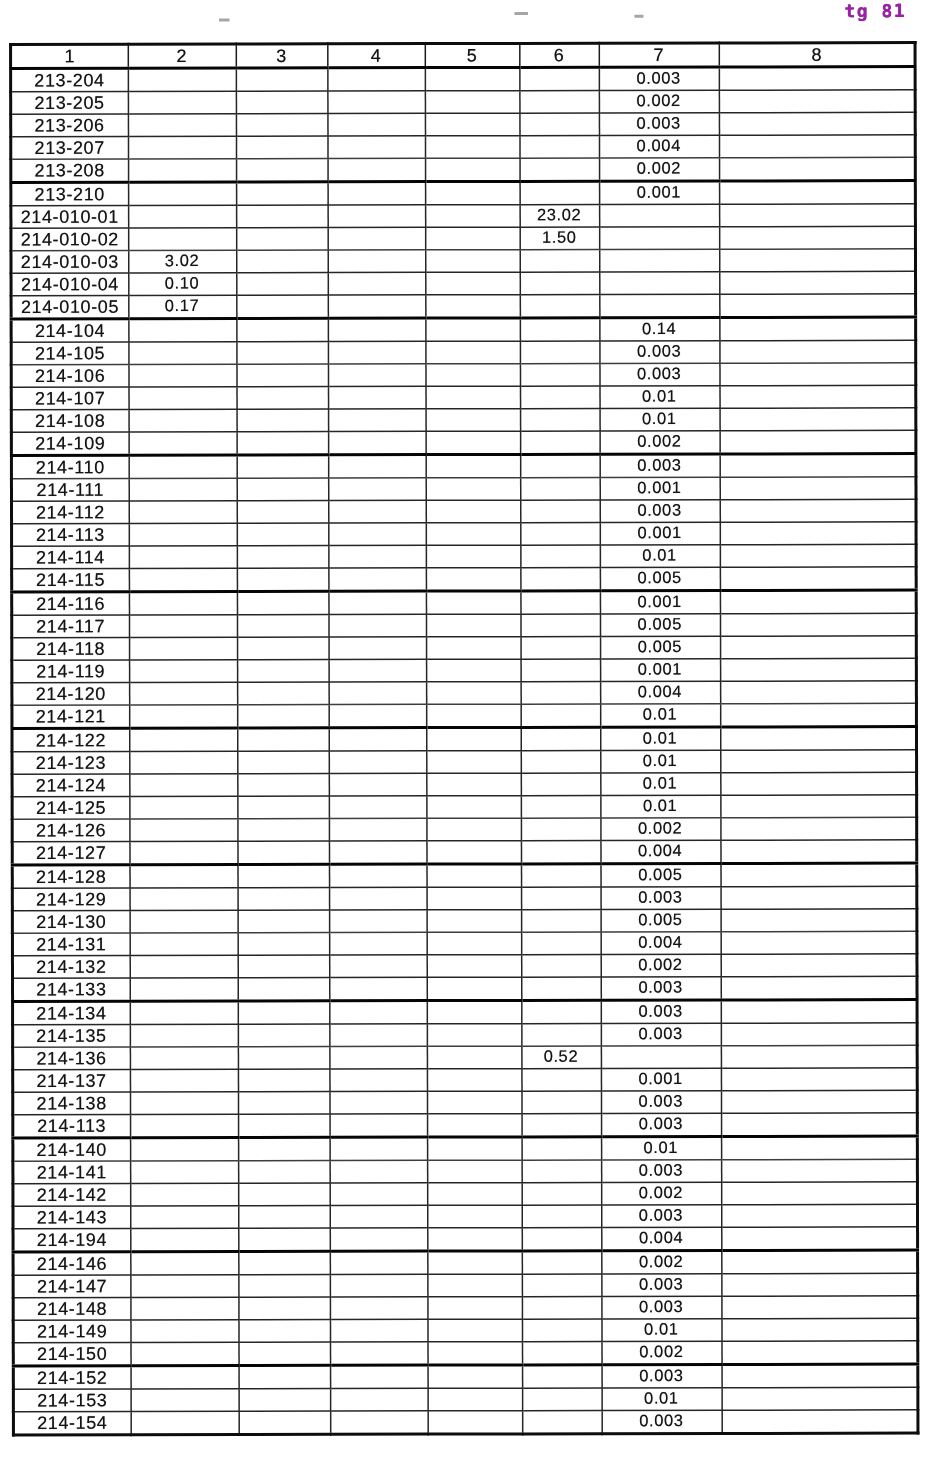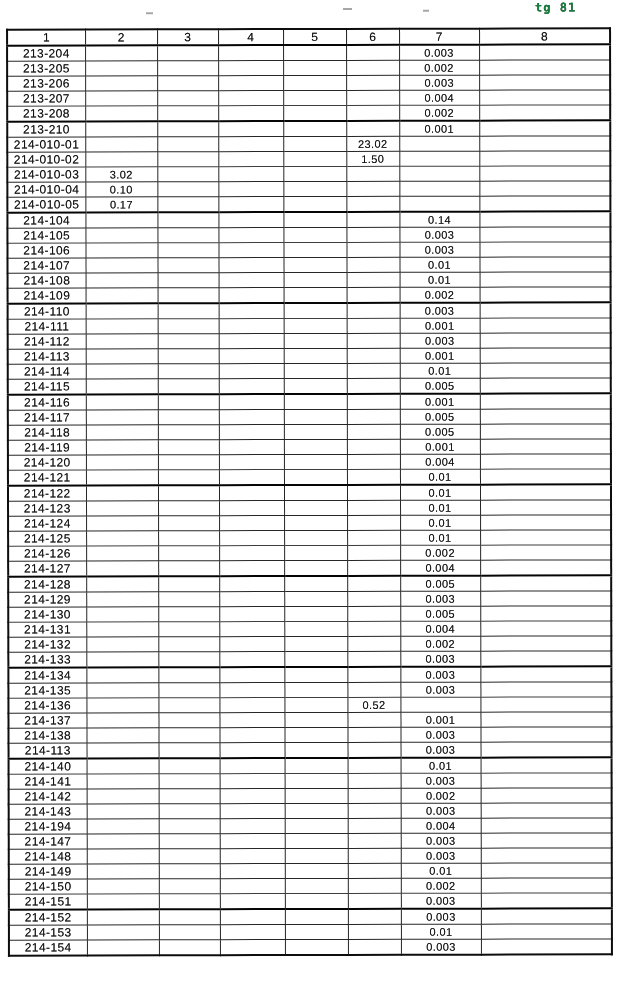--- a/index.html
+++ b/index.html
@@ -6,24 +6,24 @@
   .sheet{
     position:relative;
     width:626px;height:986px;
     background:#fff;
     overflow:hidden;
     font-family:"Liberation Sans", sans-serif;
     color:#141414;
     transform:rotate(-0.12deg);
   }
   .annotation{
-    position:absolute;top:1px;left:536px;
+    position:absolute;top:1px;left:564px;
     font-family:"DejaVu Sans Mono", monospace;
     font-weight:bold;font-size:12px;letter-spacing:1px;
-    color:#15803d;
+    color:#a21caf;
     text-shadow:0 0 0.5px rgba(0,0,0,0.8);
   }
   .noise{position:absolute;background:#6a6a6a;height:2px;opacity:.6;}
   .n1{left:147px;top:12px;width:7px;}
   .n2{left:344px;top:8px;width:9px;}
   .n3{left:424px;top:10px;width:6px;}
   table.doc{
     position:absolute;left:7px;top:28px;
     width:603px;
     border-collapse:collapse;
@@ -601,20 +601,30 @@
         <tr>
           <td>214-194</td>
           <td></td>
           <td></td>
           <td></td>
           <td></td>
           <td></td>
           <td>0.004</td>
           <td></td>
         </tr>
+        <tr class="heavy">
+          <td>214-146</td>
+          <td></td>
+          <td></td>
+          <td></td>
+          <td></td>
+          <td></td>
+          <td>0.002</td>
+          <td></td>
+        </tr>
         <tr>
           <td>214-147</td>
           <td></td>
           <td></td>
           <td></td>
           <td></td>
           <td></td>
           <td>0.003</td>
           <td></td>
         </tr>
@@ -639,30 +649,20 @@
           <td></td>
         </tr>
         <tr class="faint">
           <td>214-150</td>
           <td></td>
           <td></td>
           <td></td>
           <td></td>
           <td></td>
           <td>0.002</td>
-          <td></td>
-        </tr>
-        <tr>
-          <td>214-151</td>
-          <td></td>
-          <td></td>
-          <td></td>
-          <td></td>
-          <td></td>
-          <td>0.003</td>
           <td></td>
         </tr>
         <tr class="heavy">
           <td>214-152</td>
           <td></td>
           <td></td>
           <td></td>
           <td></td>
           <td></td>
           <td>0.003</td>

